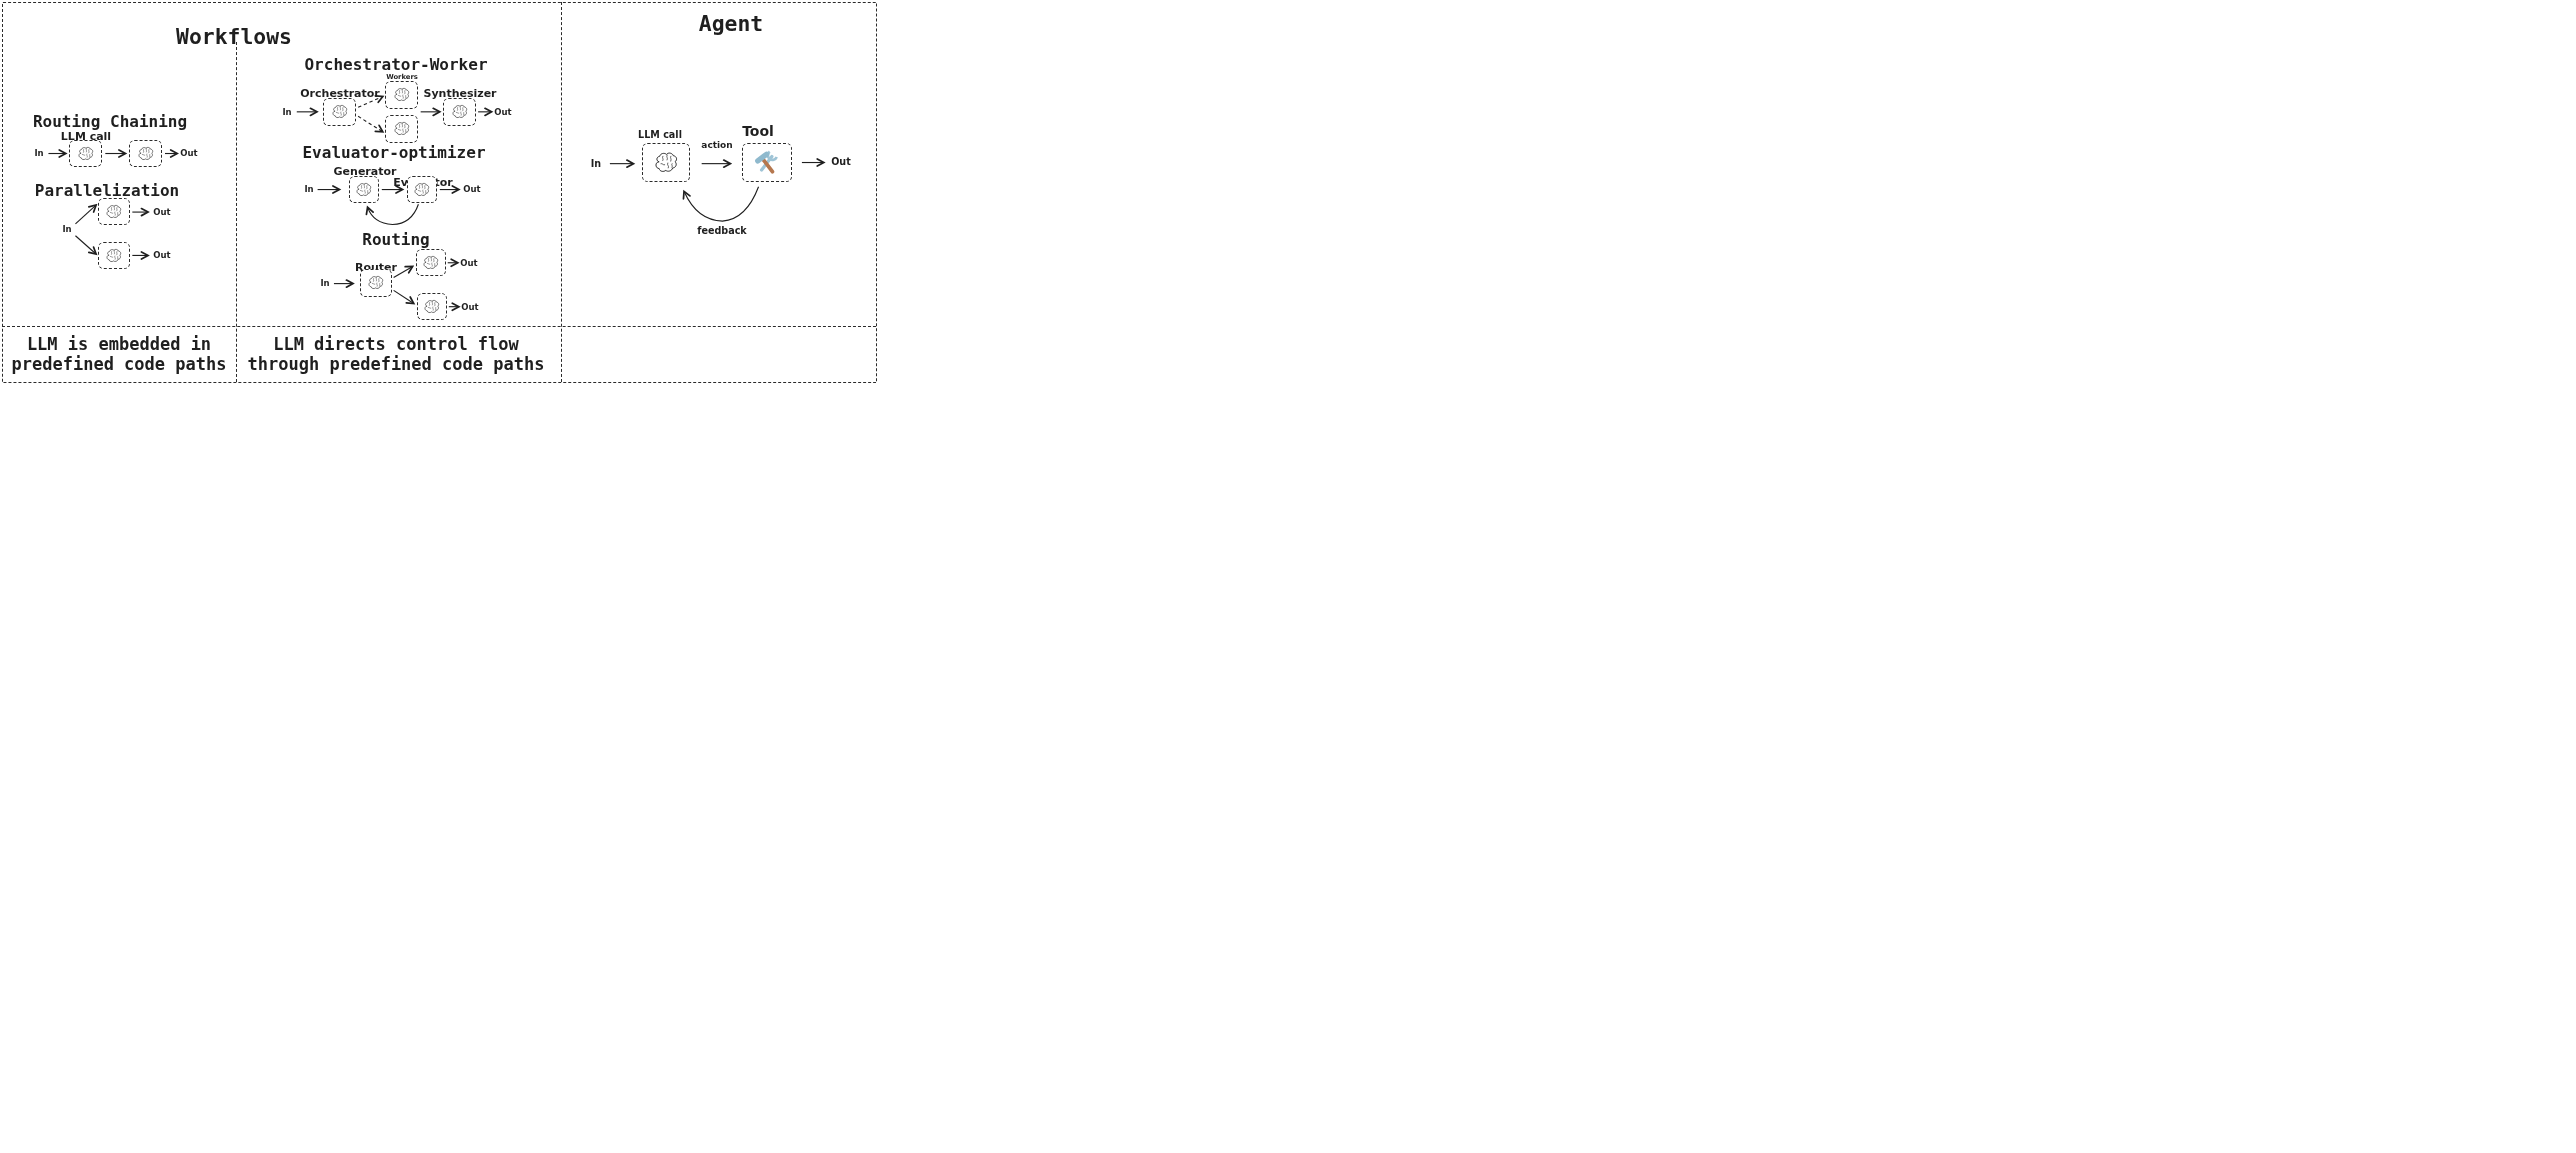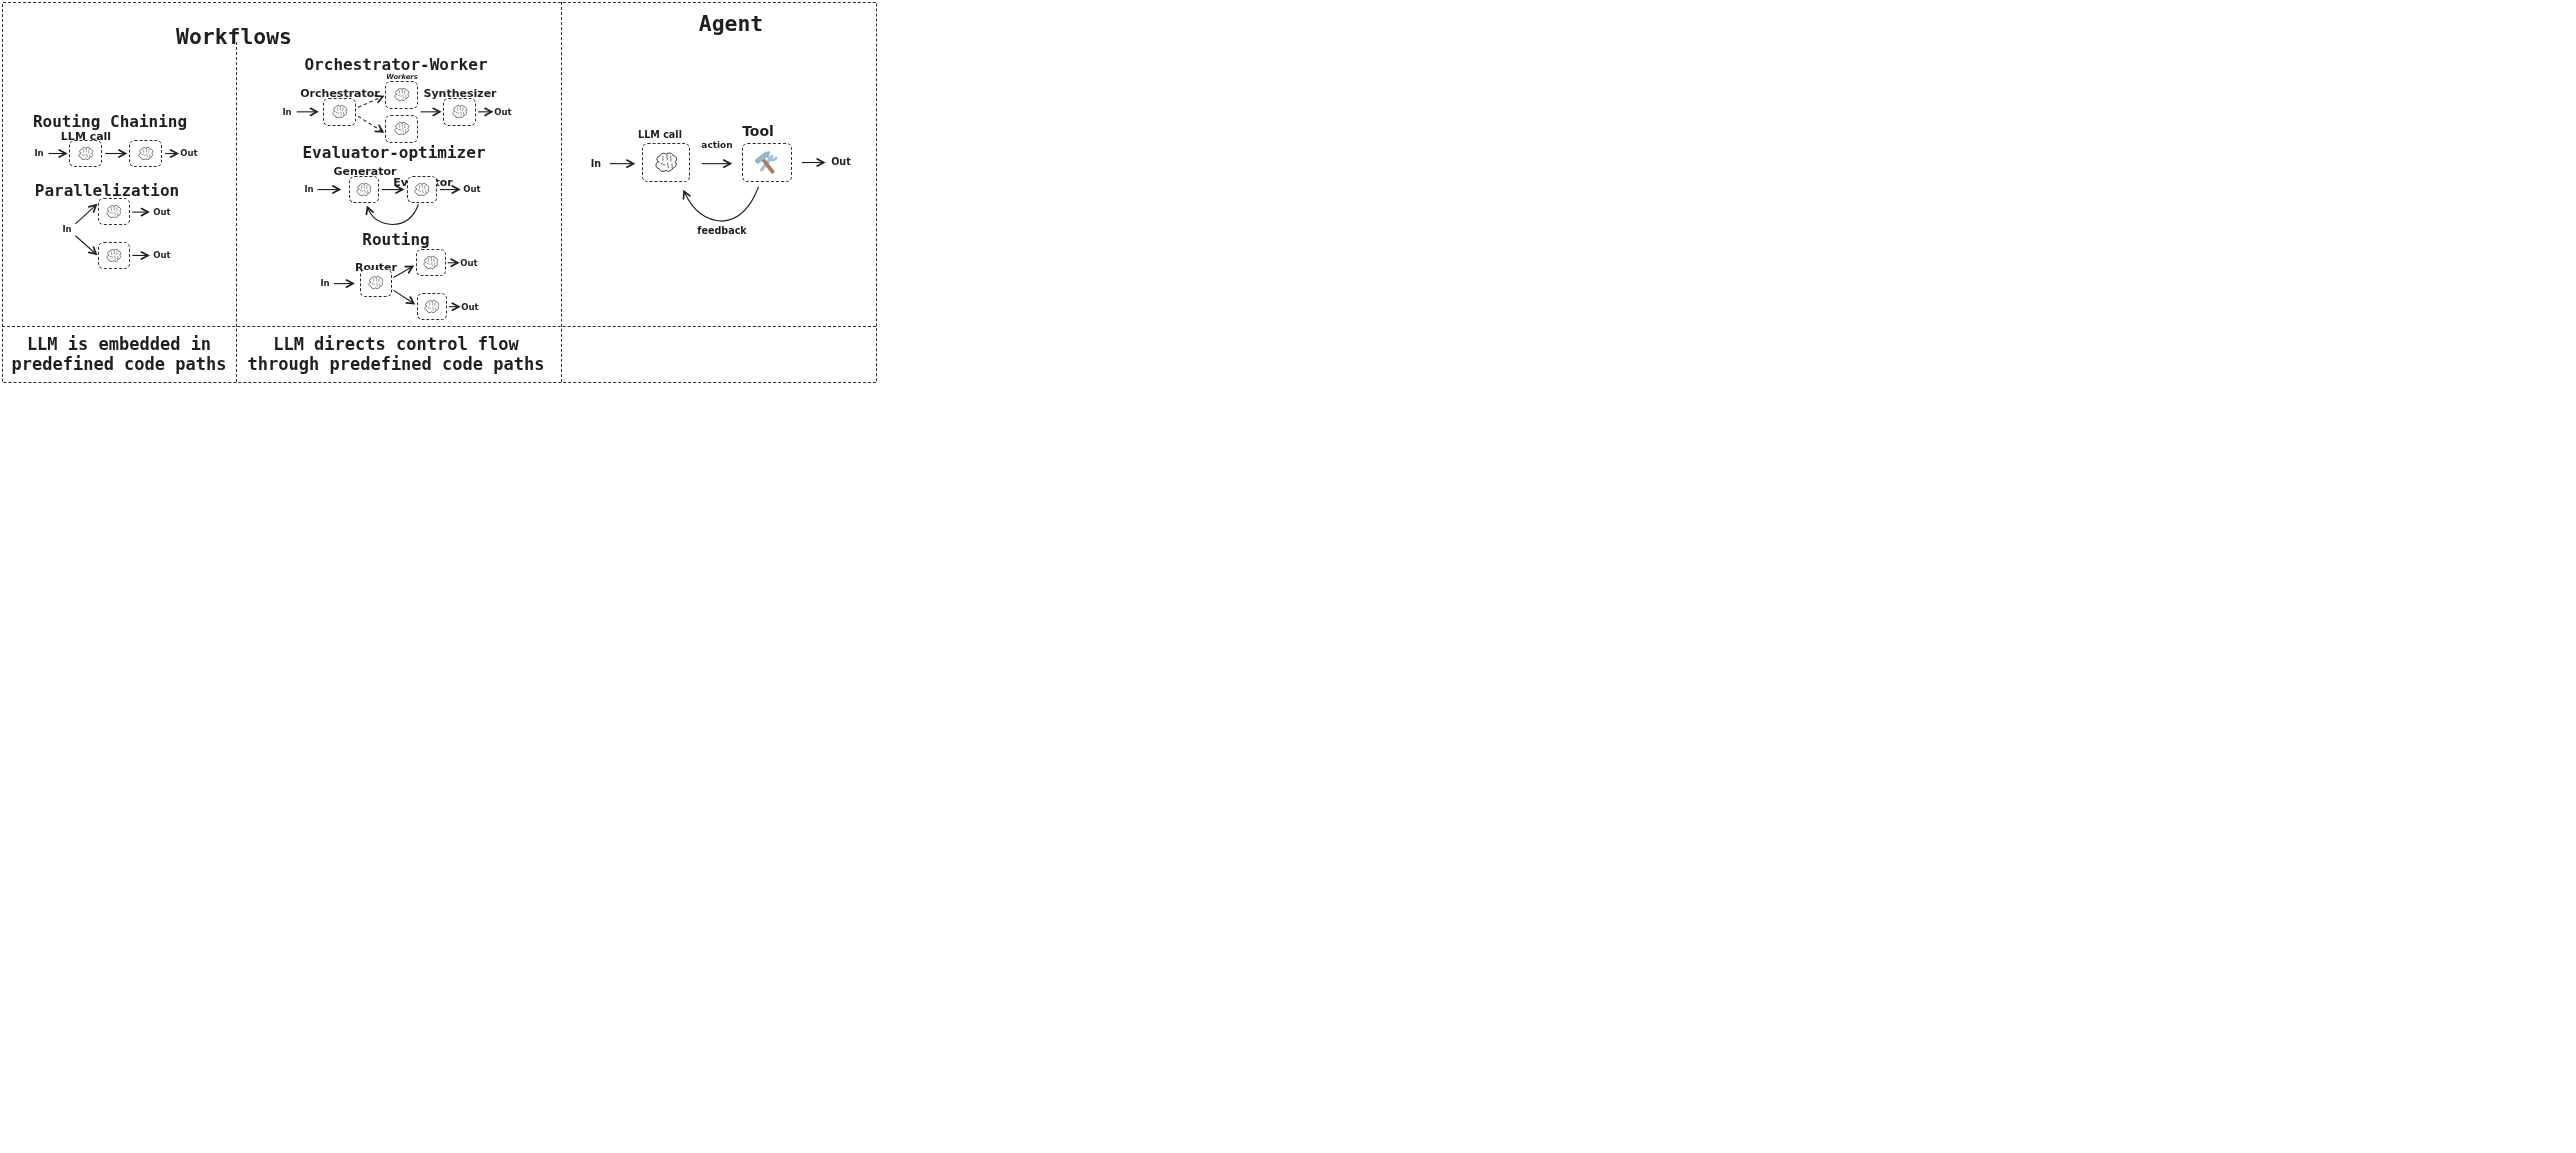--- a/index.html
+++ b/index.html
@@ -122,21 +122,21 @@
         <svg viewBox="0 0 44 38">
           <path d="M10 17 C5 16 5 9 11 8 C12 3 19 2 22 5 C25 1 32 3 33 7 C39 8 40 14 36 17 C40 21 37 27 32 27 C31 32 24 34 21 31 C17 34 11 33 10 28 C5 28 3 21 7 18 Z" fill="#ffffff" stroke="#2a2a2a" stroke-width="1.6" stroke-linejoin="round"></path>
           <path d="M16 8 C14 11 18 12 16 15 M23 6 C21 10 25 10 23 14 M29 8 C27 11 31 12 29 16 M13 20 C16 19 16 23 19 22 M24 19 C22 23 27 23 25 27 M31 20 C29 22 33 23 31 26" fill="none" stroke="#2a2a2a" stroke-width="1.2" stroke-linecap="round"></path>
         </svg>
       </span>
     </div>
   <div class="lbl io-sm" style="left:162px;top:212px;">Out</div>
   <div class="lbl io-sm" style="left:162px;top:255px;">Out</div>
 
   <div class="lbl mono section-title" style="left:396px;top:64px;">Orchestrator-Worker</div>
-  <div class="lbl hand-xs" style="left:402px;top:77px;font-style:italic;">Workers</div>
+  <div class="lbl hand-xs" style="left:402px;top:77px;">Workers</div>
   <div class="lbl hand-sm" style="left:340px;top:93px;">Orchestrator</div>
   <div class="lbl hand-sm" style="left:460px;top:93px;">Synthesizer</div>
   <div class="lbl io-sm" style="left:287px;top:112px;">In</div>
   <div class="box" style="left:323px;top:98px;width:33px;height:28px;">
       <span class="node-icon">
         <svg viewBox="0 0 44 38">
           <path d="M10 17 C5 16 5 9 11 8 C12 3 19 2 22 5 C25 1 32 3 33 7 C39 8 40 14 36 17 C40 21 37 27 32 27 C31 32 24 34 21 31 C17 34 11 33 10 28 C5 28 3 21 7 18 Z" fill="#ffffff" stroke="#2a2a2a" stroke-width="1.6" stroke-linejoin="round"></path>
           <path d="M16 8 C14 11 18 12 16 15 M23 6 C21 10 25 10 23 14 M29 8 C27 11 31 12 29 16 M13 20 C16 19 16 23 19 22 M24 19 C22 23 27 23 25 27 M31 20 C29 22 33 23 31 26" fill="none" stroke="#2a2a2a" stroke-width="1.2" stroke-linecap="round"></path>
         </svg>
       </span>

